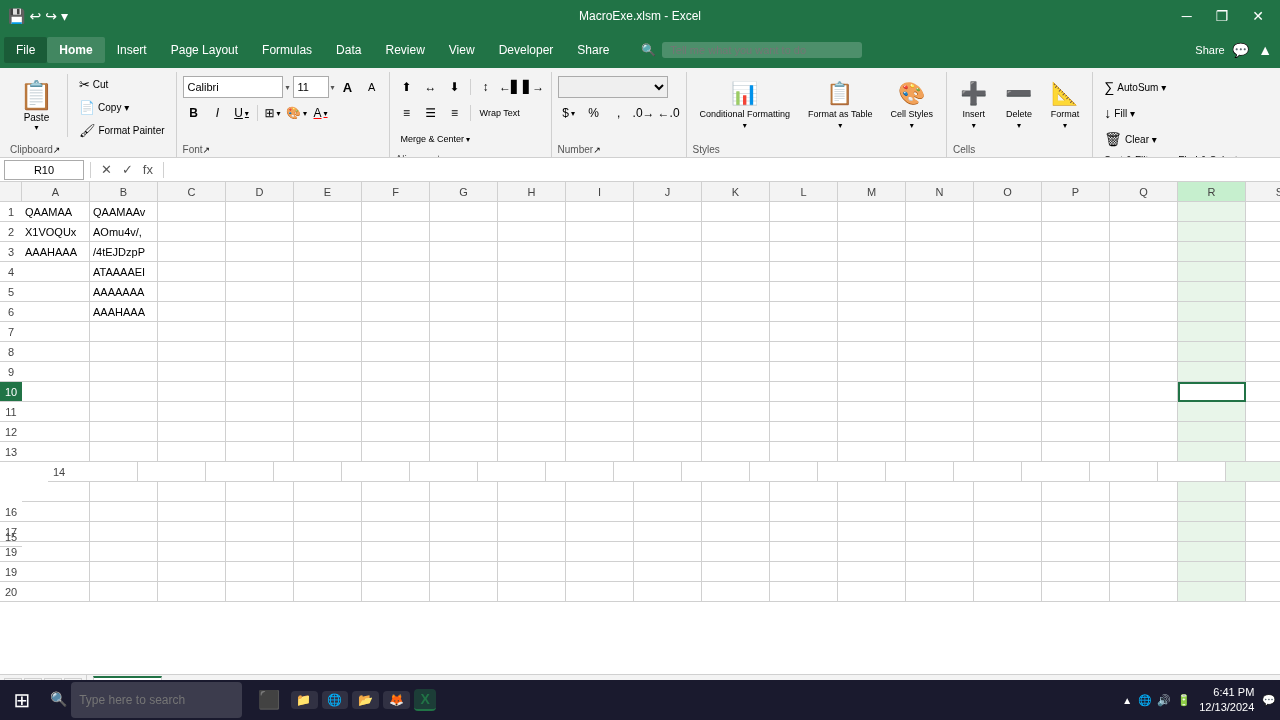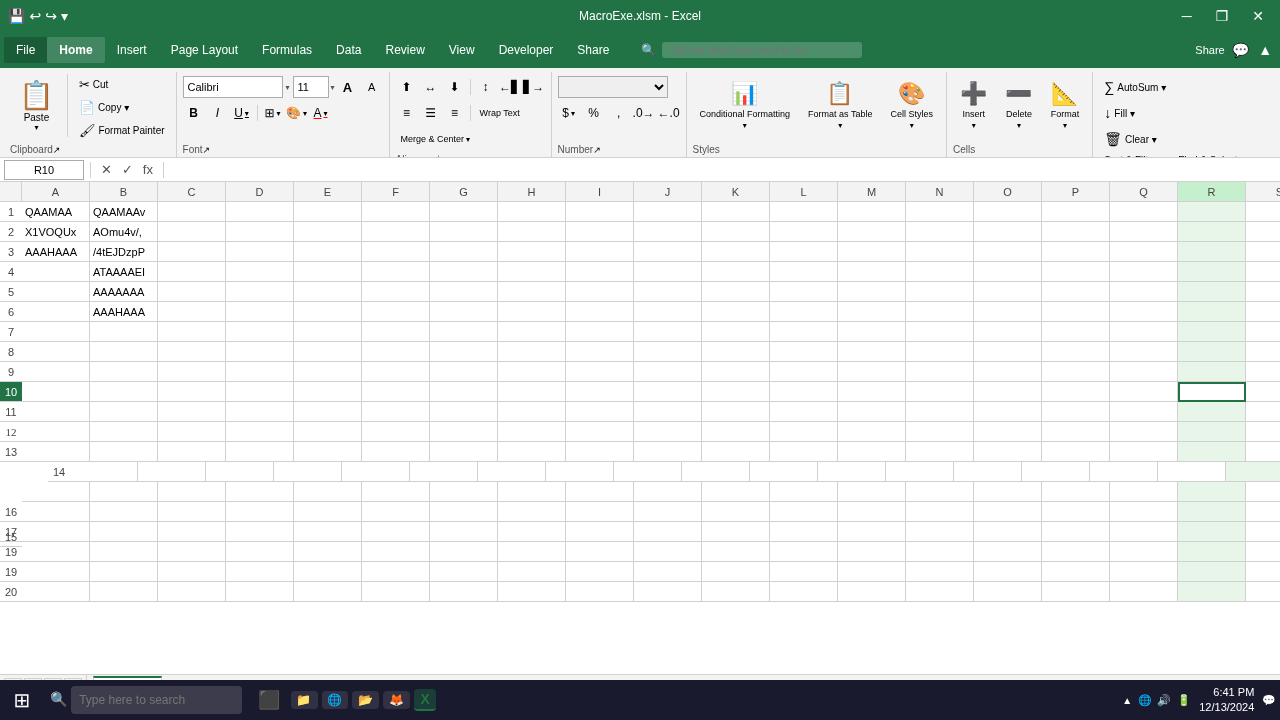--- a/index.html
+++ b/index.html
@@ -316,21 +316,21 @@
       background: #1a1a2e;
       display: flex;
       align-items: center;
       padding: 0 4px;
       gap: 4px;
       position: fixed;
       bottom: 0;
       width: 1280px;
     }
     .taskbar-start { width: 36px; height: 36px; background: none; border: none; cursor: pointer; display: flex; align-items: center; justify-content: center; font-size: 20px; color: white; }
-    .taskbar-search { flex: 0 0 280px; height: 28px; background: rgba(255,255,255,0.15); border: none; border-radius: 4px; padding: 12px 8px; color: white; font-size: 12px; }
+    .taskbar-search { flex: 0 0 280px; height: 36px; background: rgba(255,255,255,0.15); border: none; border-radius: 4px; padding: 12px 8px; color: white; font-size: 12px; }
     .taskbar-btn { background: none; border: none; color: white; cursor: pointer; padding: 4px 6px; border-radius: 3px; }
     .taskbar-icon { font-size: 18px; }
     .taskbar-right { margin-left: auto; display: flex; align-items: center; gap: 8px; color: white; font-size: 11px; }
     .taskbar-clock { text-align: right; line-height: 1.4; }
     .taskbar-tray { display: flex; gap: 6px; align-items: center; }
     .taskbar-app { display: flex; align-items: center; background: rgba(255,255,255,0.1); border-radius: 4px; padding: 2px 6px; gap: 4px; }
     .taskbar-app.active { background: rgba(255,255,255,0.2); border-bottom: 2px solid #217346; }
     .ribbon-group-bottom {
       font-size: 10px;
       color: #555;
@@ -855,21 +855,21 @@
             <div class="cell col-l"></div>
             <div class="cell col-m"></div>
             <div class="cell col-n"></div>
             <div class="cell col-o"></div>
             <div class="cell col-p"></div>
             <div class="cell col-q"></div>
             <div class="cell col-r" style="background: rgb(232, 245, 233);"></div>
             <div class="cell col-s"></div>
           </div>
           <div class="grid-row">
-            <div class="row-header" style="width: 22px; min-width: 22px; font-family: Liberation Serif, serif;">12</div>
+            <div class="row-header" style="width: 22px; min-width: 22px;">12</div>
             <div class="cell col-a"></div>
             <div class="cell col-b"></div>
             <div class="cell col-c"></div>
             <div class="cell col-d"></div>
             <div class="cell col-e"></div>
             <div class="cell col-f"></div>
             <div class="cell col-g"></div>
             <div class="cell col-h"></div>
             <div class="cell col-i"></div>
             <div class="cell col-j"></div>

